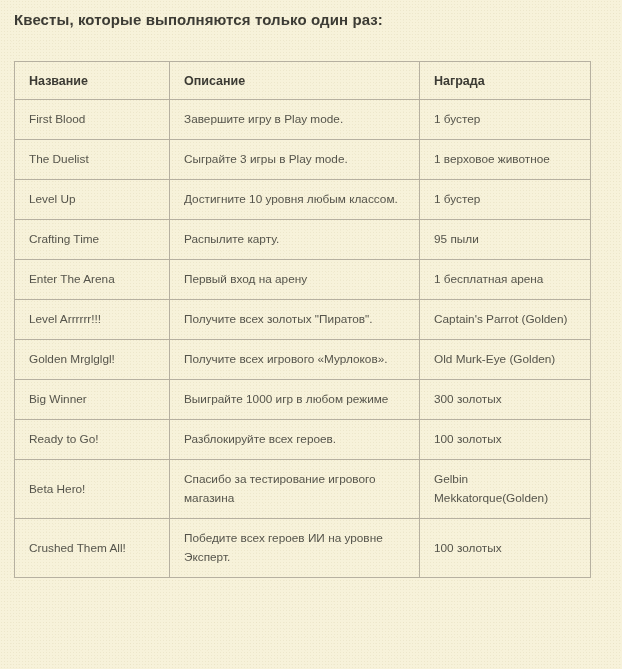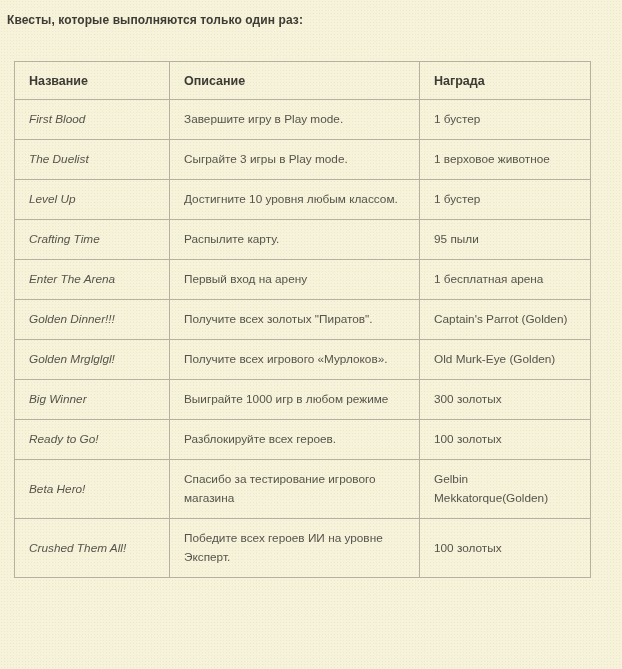--- a/index.html
+++ b/index.html
@@ -29,25 +29,25 @@
     background-size: 3px 3px, 4px 4px, 7px 7px;
     background-position: 0 0, 2px 1px, 1px 3px;
     opacity: 0.85;
   }
   .page {
     position: relative;
     z-index: 1;
     padding: 0;
   }
   .page-title {
-    font-size: 12px;
+    font-size: 15px;
     font-weight: bold;
     color: #3c3b34;
     letter-spacing: 0.1px;
-    padding: 12px 0 0 7px;
+    padding: 12px 0 0 14px;
     line-height: 16px;
   }
   .table-wrap {
     padding: 33px 32px 0 14px;
   }
   table.quests {
     width: 576px;
     border-collapse: collapse;
     table-layout: fixed;
     background: transparent;
@@ -69,21 +69,21 @@
   table.quests td {
     font-size: 11.8px;
     font-weight: normal;
     color: #55544b;
     padding: 10px 8px 10px 14px;
     line-height: 19px;
   }
   col.c-name  { width: 155px; }
   col.c-desc  { width: 250px; }
   col.c-rew   { width: 171px; }
-  td.cell-name { color: #55544b; font-style: italic; }
+  td.cell-name { color: #55544b; }
   td.cell-desc { color: #55544b; }
   td.cell-reward { color: #55544b; }
 </style>
 </head>
 <body>
 
 <div class="page">
 
   <div class="page-title">Квесты, которые выполняются только один раз:</div>
 
@@ -121,21 +121,21 @@
             <td class="cell-name">Crafting Time</td>
             <td class="cell-desc">Распылите карту.</td>
             <td class="cell-reward">95 пыли</td>
           </tr>
           <tr>
             <td class="cell-name">Enter The Arena</td>
             <td class="cell-desc">Первый вход на арену</td>
             <td class="cell-reward">1 бесплатная арена</td>
           </tr>
           <tr>
-            <td class="cell-name">Golden Dinner!!!</td>
+            <td class="cell-name">Level Arrrrrr!!!</td>
             <td class="cell-desc">Получите всех золотых "Пиратов".</td>
             <td class="cell-reward">Captain's Parrot (Golden)</td>
           </tr>
           <tr>
             <td class="cell-name">Golden Mrglglgl!</td>
             <td class="cell-desc">Получите всех игрового «Мурлоков».</td>
             <td class="cell-reward">Old Murk-Eye (Golden)</td>
           </tr>
           <tr>
             <td class="cell-name">Big Winner</td>

